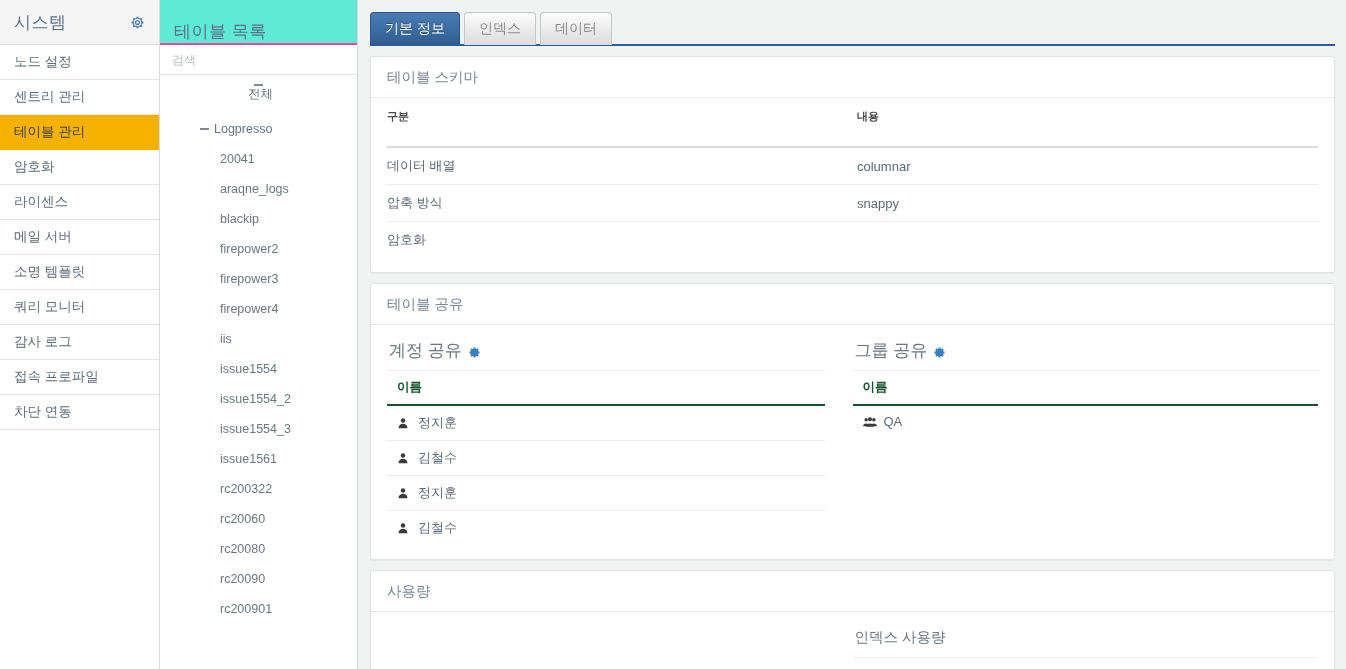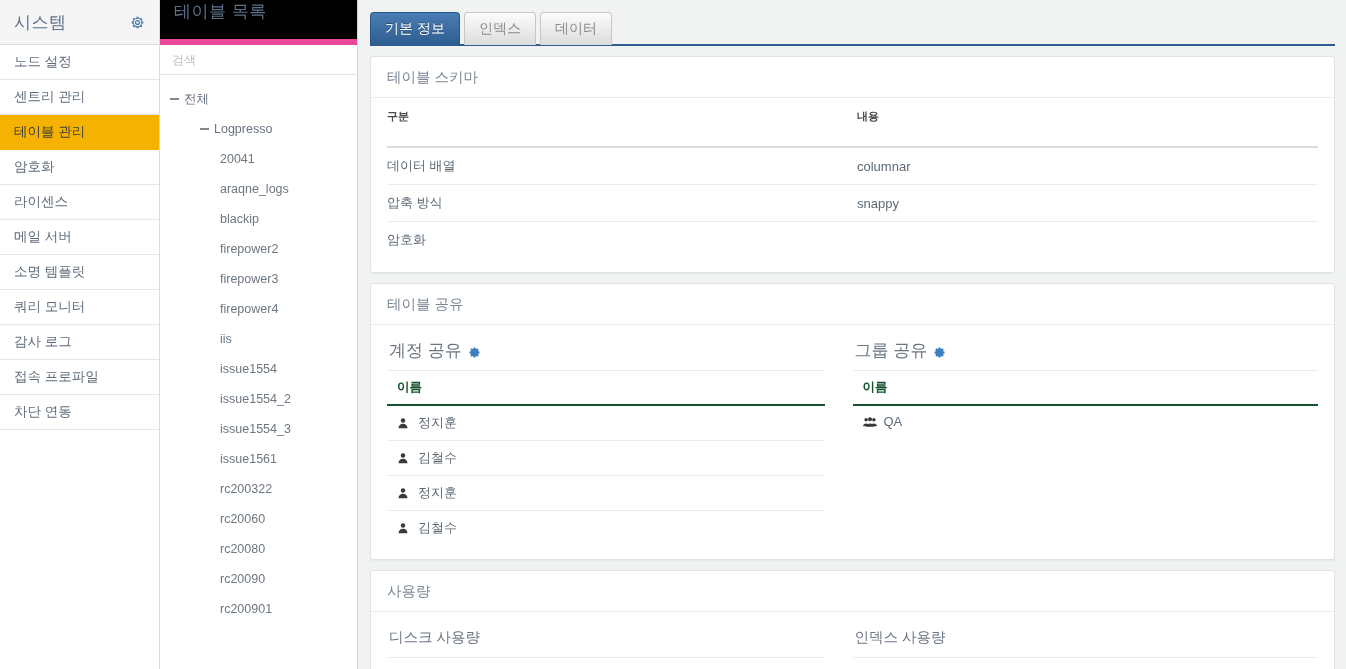--- a/index.html
+++ b/index.html
@@ -76,24 +76,24 @@
     width: 198px;
     flex: 0 0 198px;
     background: #ffffff;
     border-right: 1px solid #d5d8da;
     height: 100%;
     overflow: hidden;
     position: relative;
   }
   .tree-head {
     height: 45px;
-    background: #000000;
-    border-bottom: 6px solid #ec4899;
-    display: flex;
-    align-items: flex-start;
+    background: #5eead4;
+    border-bottom: 2px solid #ec4899;
+    display: flex;
+    align-items: flex-end;
     padding-left: 14px;
   }
   .tree-head-title {
     font-size: 17px;
     color: #5b7089;
     letter-spacing: .5px;
   }
   .tree-search-wrap {
     height: 30px;
     border-bottom: 1px solid #e3e3e3;
@@ -126,21 +126,21 @@
     padding-right: 6px;
   }
   .tree-node .dash {
     display: inline-block;
     width: 9px;
     height: 2px;
     background: #7f878f;
     margin-right: 5px;
     flex: 0 0 auto;
   }
-  .tree-node.lvl0 { padding-left: 10px; }
+  .tree-node.lvl0 { padding-left: 10px; flex-direction: column; }
   .tree-node.lvl1 { padding-left: 40px; }
   .tree-node.lvl2 { padding-left: 60px; }
   .tree-node.leaf { color: #6d7681; }
   .tree-node.selected {
     background: #e3f0fb;
     color: #4a7fb5;
   }
 
   
   .content-col {
@@ -499,21 +499,20 @@
 
         </div>
       </div>
     </div>
 
     <div class="panel">
       <div class="panel-head">사용량</div>
       <div class="panel-body">
         <div class="usage-cols">
           <div class="usage-col">
-            <div class="usage-label">디스크 사용량</div>
             <div class="usage-spacer"></div>
           </div>
           <div class="usage-col">
             <div class="usage-label">인덱스 사용량</div>
             <div class="usage-spacer"></div>
           </div>
         </div>
       </div>
     </div>
 

